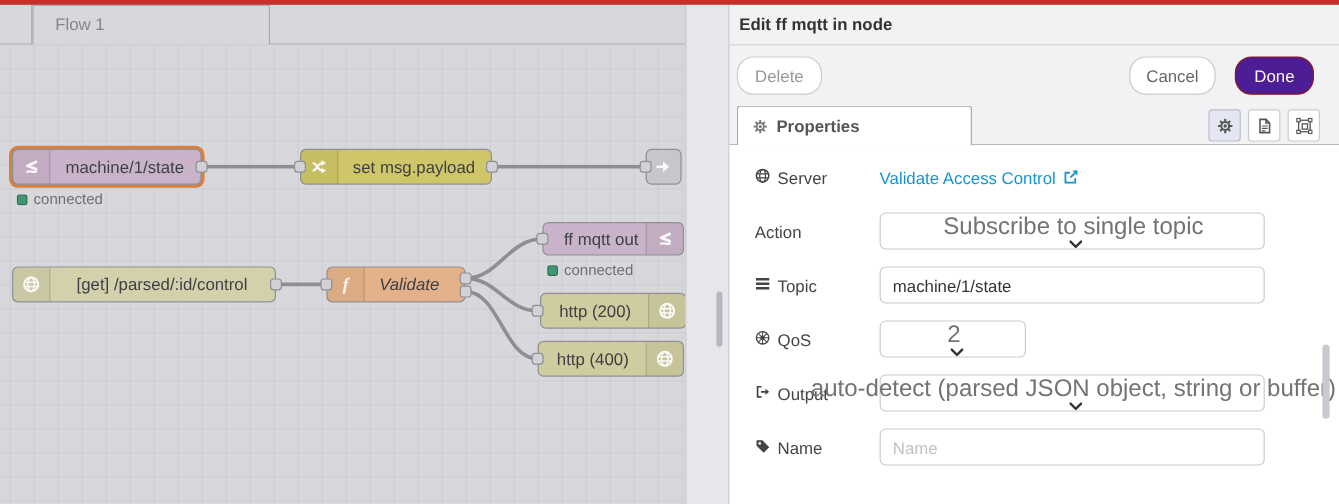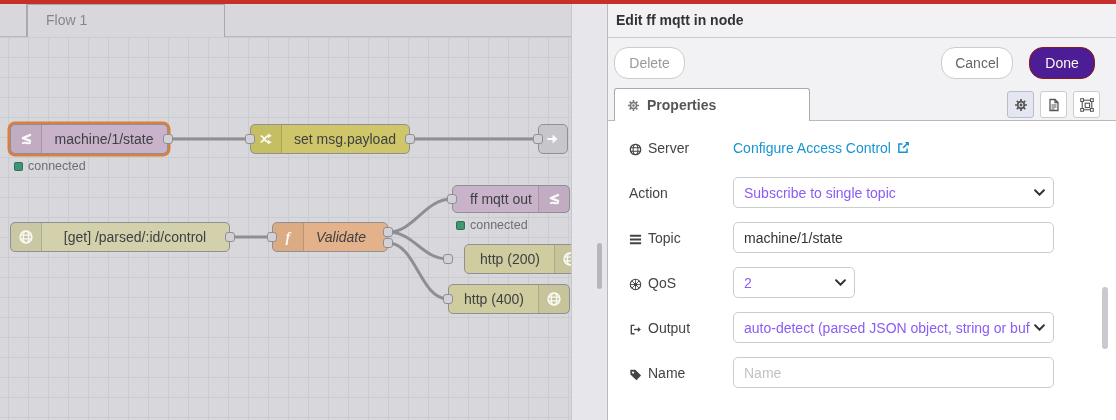--- a/index.html
+++ b/index.html
@@ -62,26 +62,26 @@
     padding-left:12px;gap:7px;font-weight:bold;color:#555;font-size:14px;z-index:2;}
   .tab svg{width:13px;height:13px;}
   .tab-tools{position:absolute;right:16px;top:3px;display:flex;gap:6px;}
   .tool-btn{width:27px;height:27px;border:1px solid #ccc;border-radius:3px;background:#fff;
     display:flex;align-items:center;justify-content:center;padding:0;}
   .tool-btn.active{background:#e4e7f1;border-color:#b9bcc9;}
   .tool-btn svg{width:14px;height:14px;}
 
   .panel-body{flex:1;background:#fff;padding:11px 0 0 21px;position:relative;}
   .form-row{display:flex;align-items:center;height:31px;margin-bottom:14px;}
-  .row-label{width:104px;flex:none;display:flex;align-items:flex-end;gap:6px;font-size:14px;color:#444;}
+  .row-label{width:104px;flex:none;display:flex;align-items:flex-start;gap:6px;font-size:14px;color:#444;}
   .row-label svg{width:13px;height:13px;flex:none;}
   .config-link{color:#1794d1;font-size:14px;display:flex;gap:6px;align-items:center;text-decoration:none;cursor:pointer;}
   .config-link svg{width:13px;height:13px;}
   .select{width:321px;height:31px;border:1px solid #ccc;border-radius:5px;display:flex;align-items:center;
-    padding:0 8px 0 10px;box-sizing:border-box;font-size:14px;color:#8b5cf6;background:#fff;cursor:default;}
+    padding:0 8px 0 10px;box-sizing:border-box;font-size:20px;color:#737373;background:#fff;cursor:default;flex-direction:column;}
   .select .select-value{flex:1;white-space:nowrap;overflow:hidden;}
   .select .chev{flex:none;margin-left:4px;display:flex;}
   .select .chev svg{width:11px;height:7px;}
   .select.narrow{width:122px;}
   .text-input{width:321px;height:31px;border:1px solid #ccc;border-radius:5px;padding:0 10px;
     box-sizing:border-box;font-size:14px;color:#333;font-family:inherit;background:#fff;}
   .text-input::placeholder{color:#c2c2c6;}
   .panel-scroll-thumb{position:absolute;right:8px;top:283px;width:6px;height:62px;background:#c9c9cf;border-radius:3px;}
 </style>
 </head>
@@ -153,21 +153,21 @@
             <path d="M14.5 5.5 L6.5 9 L14.5 12" fill="none" stroke="#fff" stroke-width="2.6" stroke-linecap="round" stroke-linejoin="round"></path>
             <path d="M6.5 14.6 C9 13.3 12 15.6 14.5 14.3" fill="none" stroke="#fff" stroke-width="2.3" stroke-linecap="round"></path>
           </svg>
         </span>
         <span class="node-label" style="left: 0px; right: 20px;">ff mqtt out</span>
       </div>
       <div class="node-status" style="left: 456px; top: 218px;">
         <span class="status-dot" style="background:#3e9673"></span>
         <span>connected</span>
       </div>
-      <div class="node" style="left: 464px; top: 244px; width: 122px; height: 30px; background: rgb(207, 204, 159); text-decoration: underline;">
+      <div class="node" style="left: 450px; top: 244px; width: 122px; height: 30px; background: rgb(207, 204, 159); text-decoration: underline;">
         <span class="node-icon right">
           <svg viewBox="0 0 20 20">
             <circle cx="10" cy="10" r="6.5" fill="none" stroke="#fff" stroke-width="1.8"></circle>
             <ellipse cx="10" cy="10" rx="3" ry="6.5" fill="none" stroke="#fff" stroke-width="1.4"></ellipse>
             <path d="M3.8 8H16.2M3.8 12H16.2" stroke="#fff" stroke-width="1.4" fill="none"></path>
           </svg>
         </span>
         <span class="node-label" style="left: 0px; right: 30px;">http (200)</span>
       </div>
       <div class="node" style="left: 448px; top: 284px; width: 122px; height: 30px; background: rgb(207, 204, 159);">
@@ -259,21 +259,21 @@
     <div class="form-row">
       <div class="row-label">
         <svg viewBox="0 0 14 14">
             <circle cx="7" cy="7" r="5.6" fill="none" stroke="#444" stroke-width="1.4"></circle>
             <ellipse cx="7" cy="7" rx="2.6" ry="5.6" fill="none" stroke="#444" stroke-width="1.1"></ellipse>
             <path d="M1.6 5.2h10.8M1.6 8.8h10.8" stroke="#444" stroke-width="1.1" fill="none"></path>
           </svg>
         <span>Server</span>
       </div>
       <a class="config-link">
-        <span>Configure Access Control</span>
+        <span>Validate Access Control</span>
         <svg viewBox="0 0 14 14">
             <path d="M10.8 8.2V12H2V3.2h4" fill="none" stroke="#1794d1" stroke-width="1.6"></path>
             <path d="M6.6 7.4 L12.4 1.6" stroke="#1794d1" stroke-width="1.7"></path>
             <path d="M8.3 1.2h4.5v4.5z" fill="#1794d1"></path>
           </svg>
       </a>
     </div>
 
     <div class="form-row">
       <div class="row-label">

